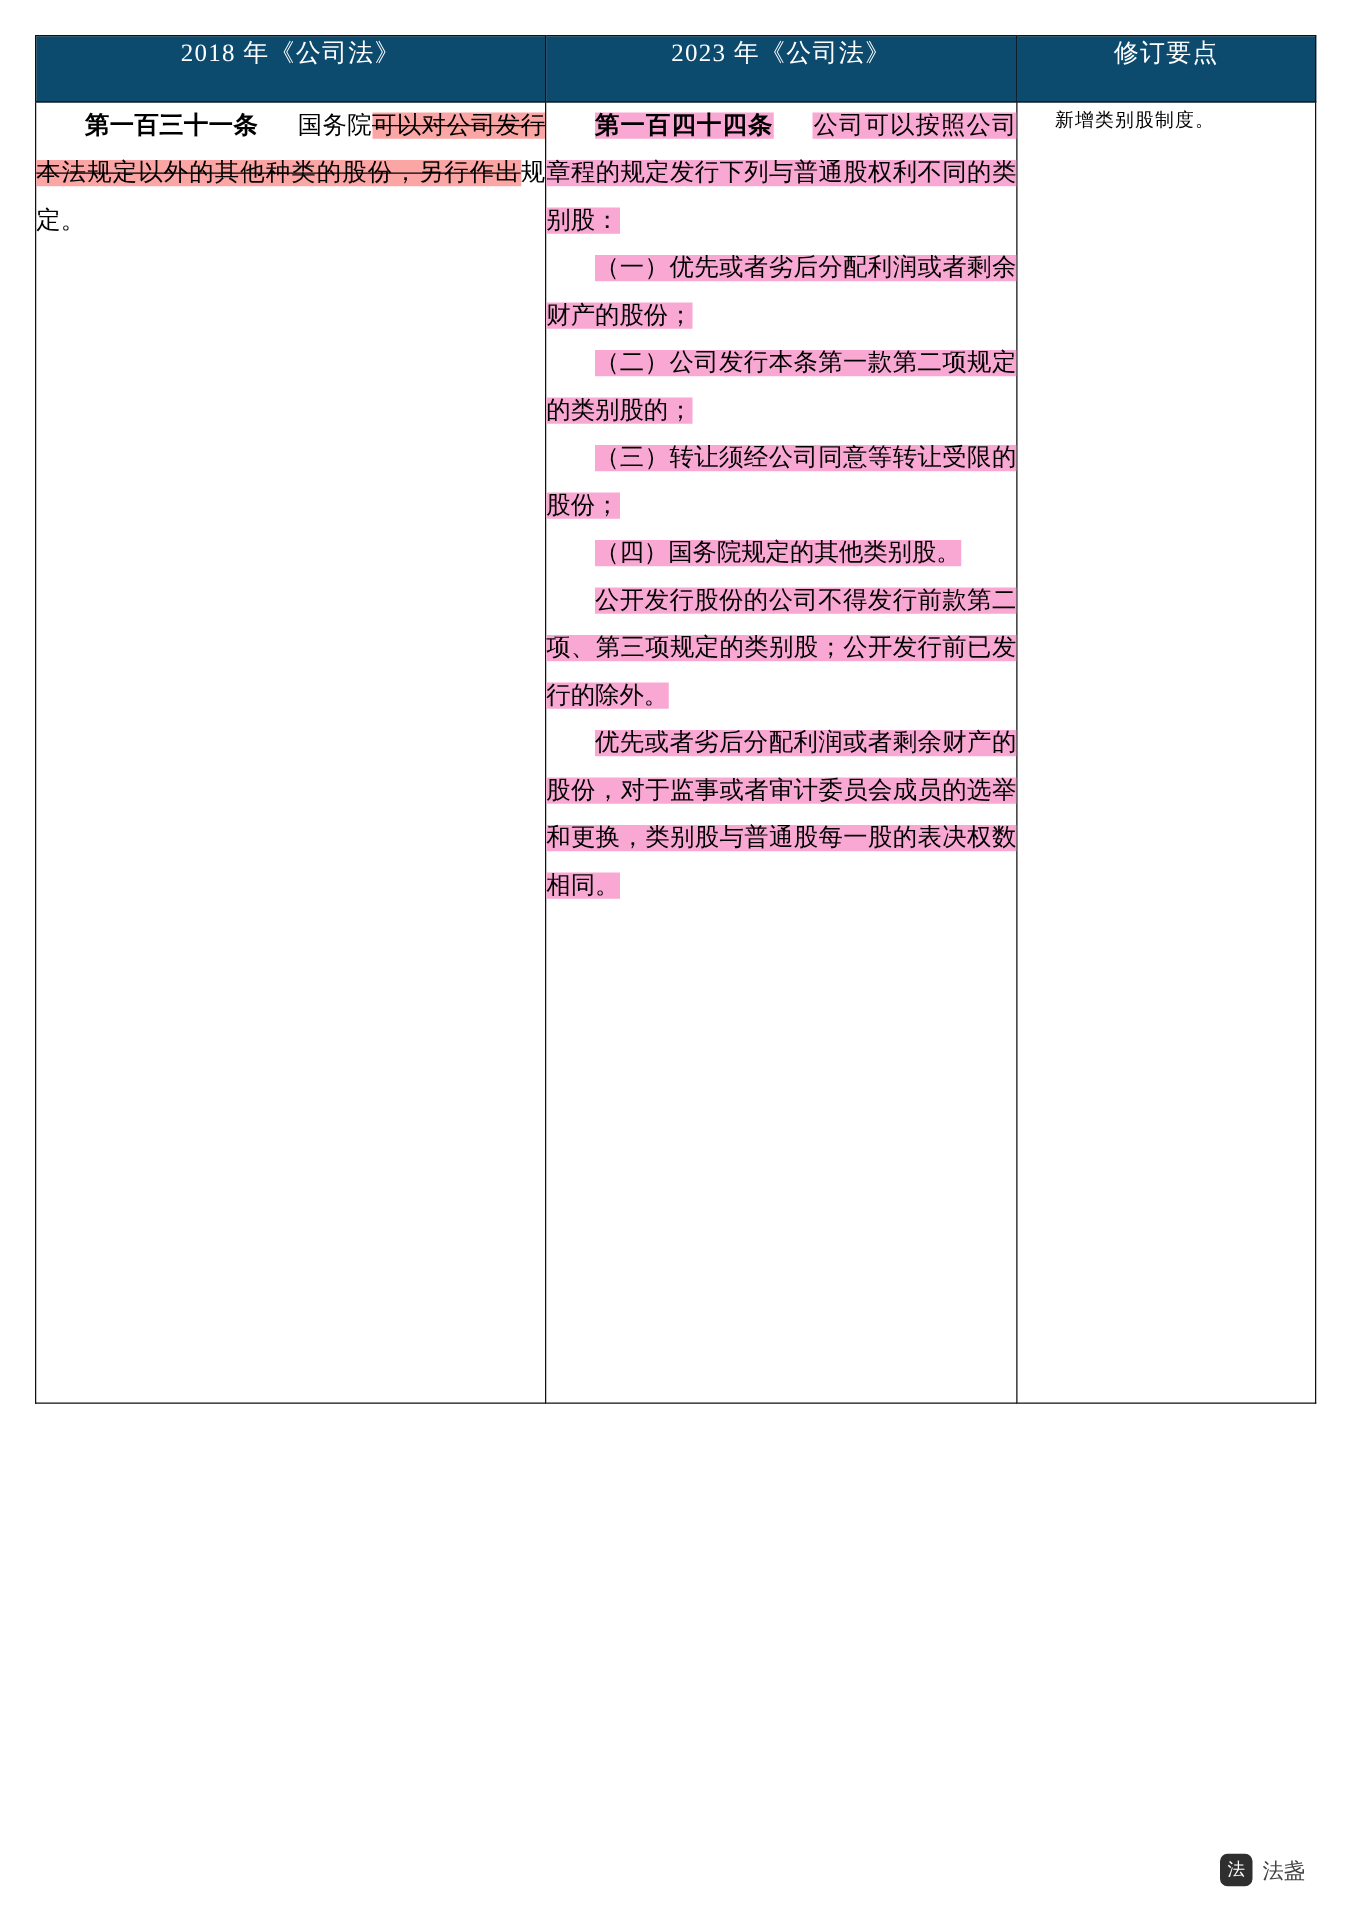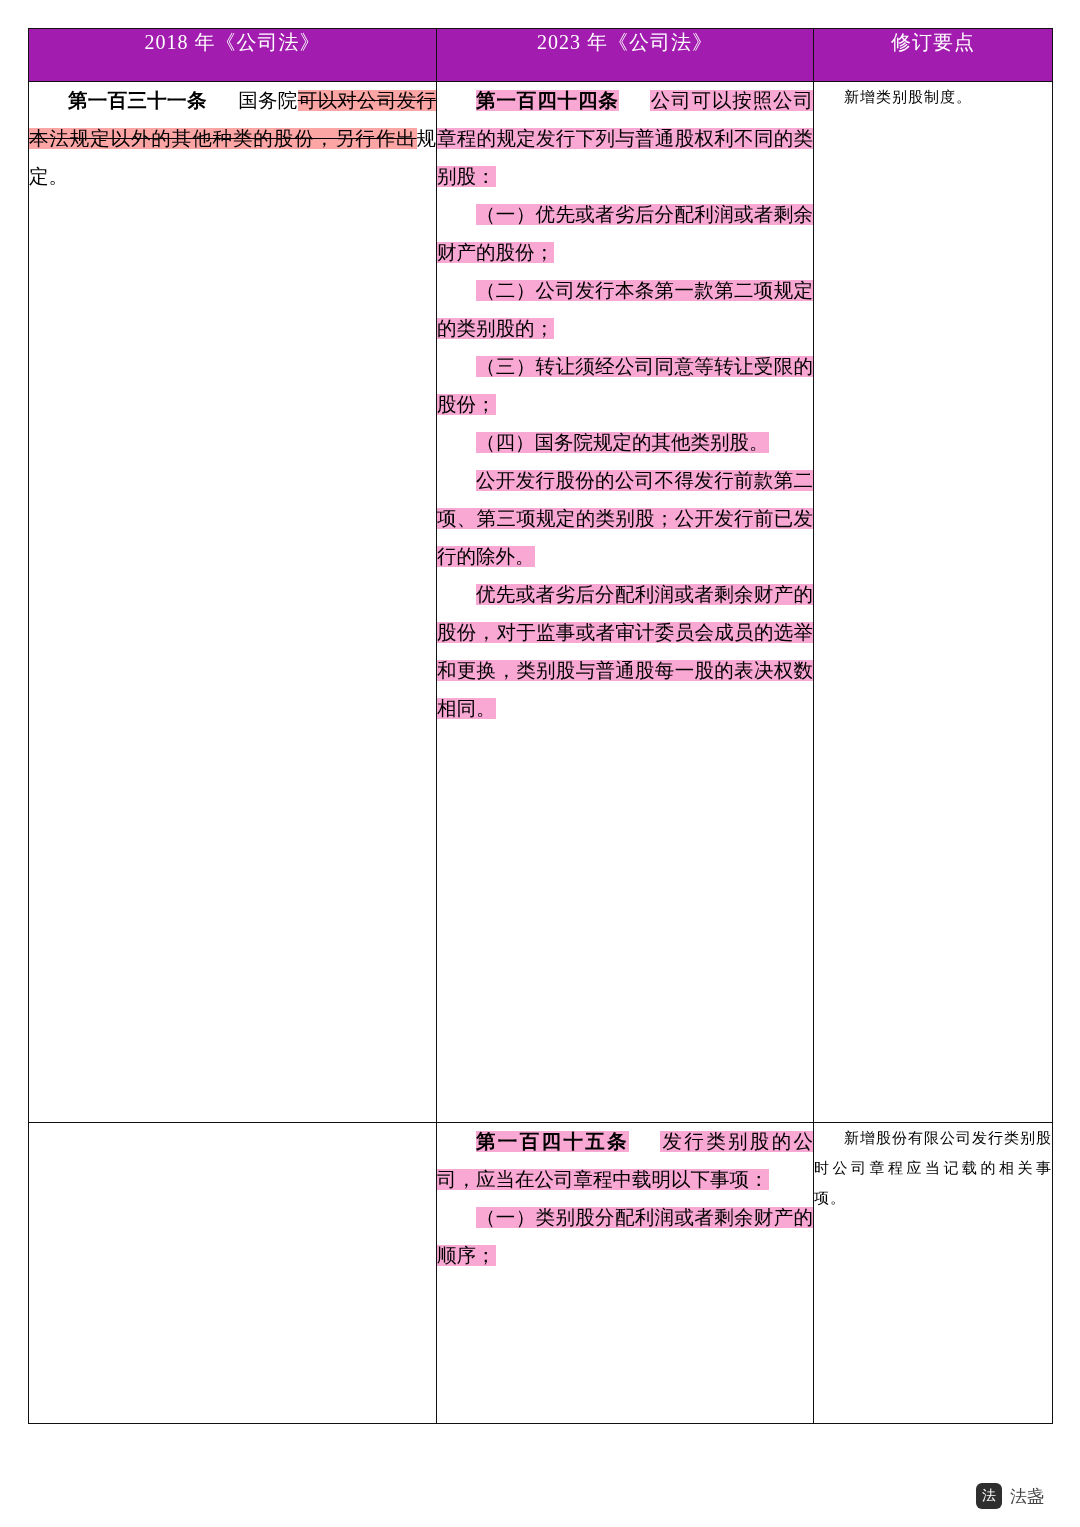--- a/index.html
+++ b/index.html
@@ -25,21 +25,21 @@
     border-collapse: collapse;
     width: 1024px;
     table-layout: fixed;
   }
   table.law-table td, table.law-table th {
     border: 1px solid #111;
     vertical-align: top;
     padding: 0;
   }
   thead th {
-    background: #a21caf;
+    background: #0c4a6e;
     color: #ffffff;
     font-weight: normal;
     font-size: 20px;
     height: 52px;
     text-align: center;
     vertical-align: middle;
     letter-spacing: 1px;
   }
   col.c1 { width: 408px; }
   col.c2 { width: 377px; }
@@ -136,32 +136,20 @@
           <p class="indent"><span class="hl">（二）公司发行本条第一款第二项规定的类别股的；</span></p>
           <p class="indent"><span class="hl">（三）转让须经公司同意等转让受限的股份；</span></p>
           <p class="indent"><span class="hl">（四）国务院规定的其他类别股。</span></p>
           <p class="indent"><span class="hl">公开发行股份的公司不得发行前款第二项、第三项规定的类别股；公开发行前已发行的除外。</span></p>
           <p class="indent"><span class="hl">优先或者劣后分配利润或者剩余财产的股份，对于监事或者审计委员会成员的选举和更换，类别股与普通股每一股的表决权数相同。</span></p>
         </td>
         <td class="note">
           <p>新增类别股制度。</p>
         </td>
       </tr>
-      <tr class="row2">
-        <td class="cell cell-left">
-          <p></p>
-        </td>
-        <td class="cell">
-          <p class="indent"><span class="bold hl">第一百四十五条</span><span class="spacer-gap"></span><span class="hl">发行类别股的公司，应当在公司章程中载明以下事项：</span></p>
-          <p class="indent"><span class="hl">（一）类别股分配利润或者剩余财产的顺序；</span></p>
-        </td>
-        <td class="note">
-          <p>新增股份有限公司发行类别股时公司章程应当记载的相关事项。</p>
-        </td>
-      </tr>
     </tbody>
   </table>
 </div>
 
 <div class="footer-badge">
   <span class="logo">法</span>
   <span>法盏</span>
 </div>
 
 </body></html>

